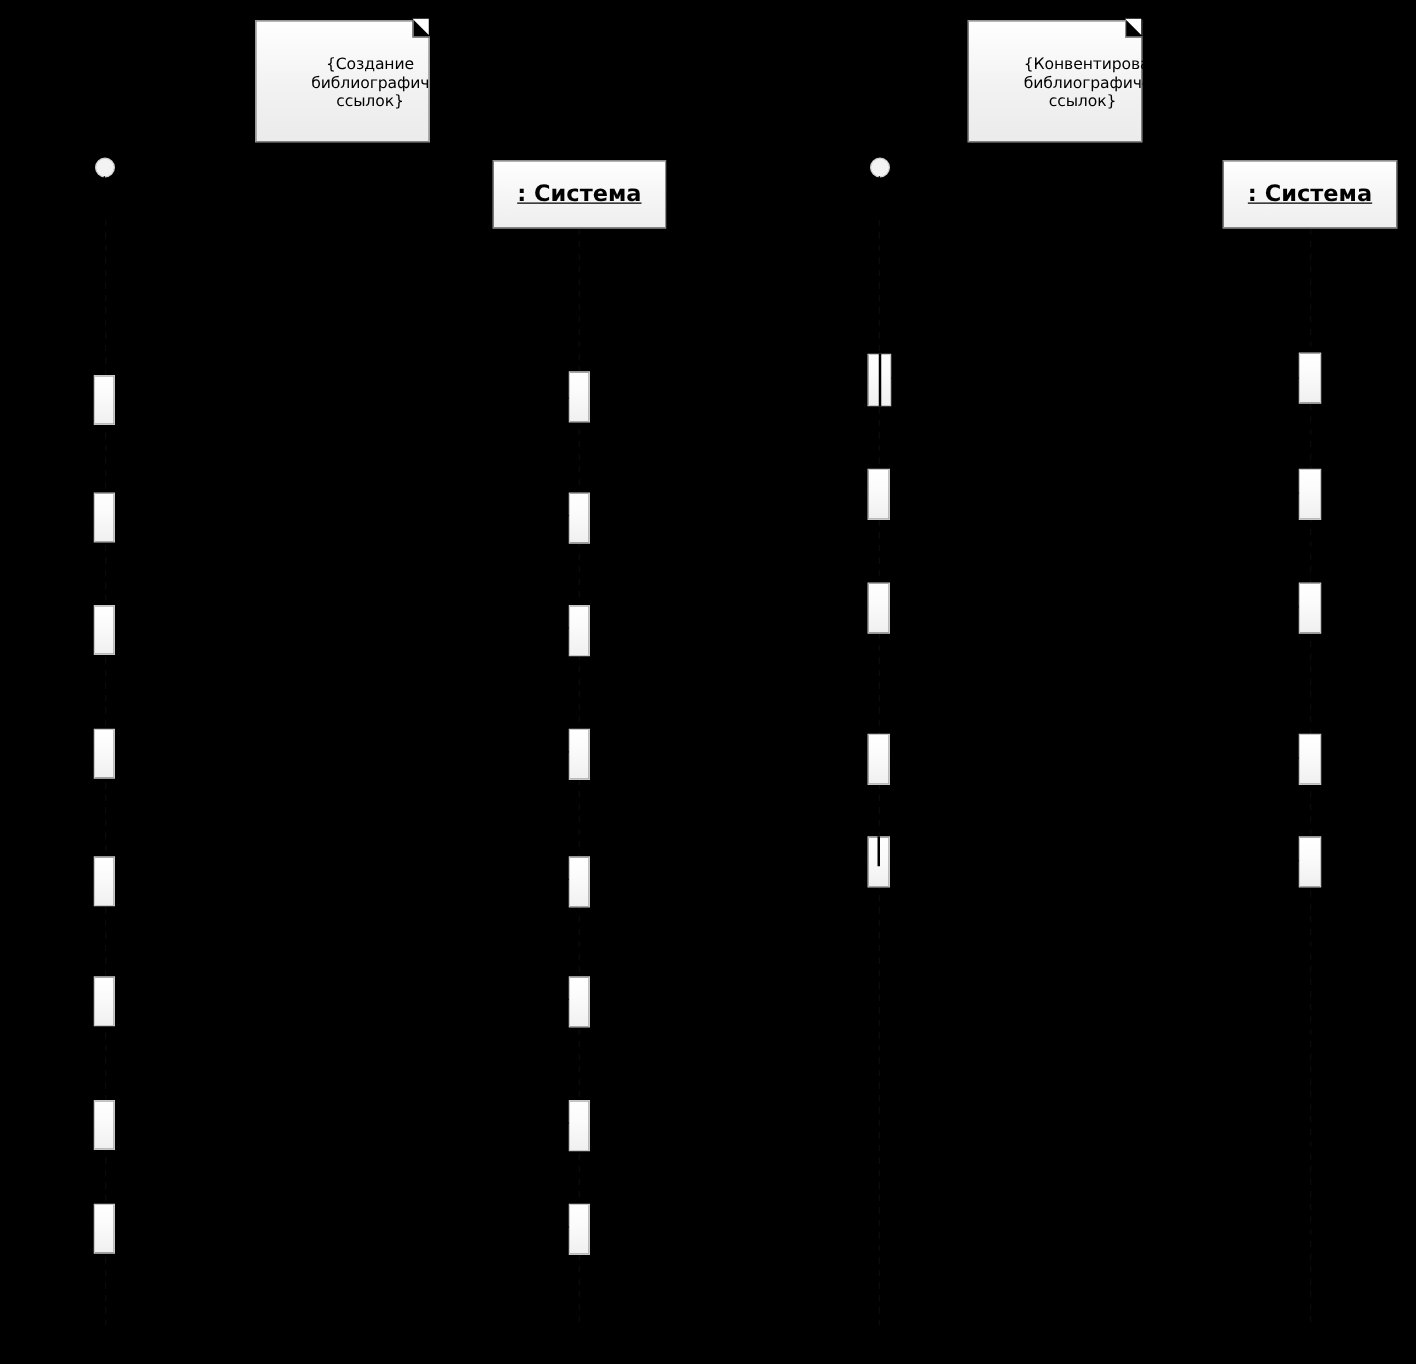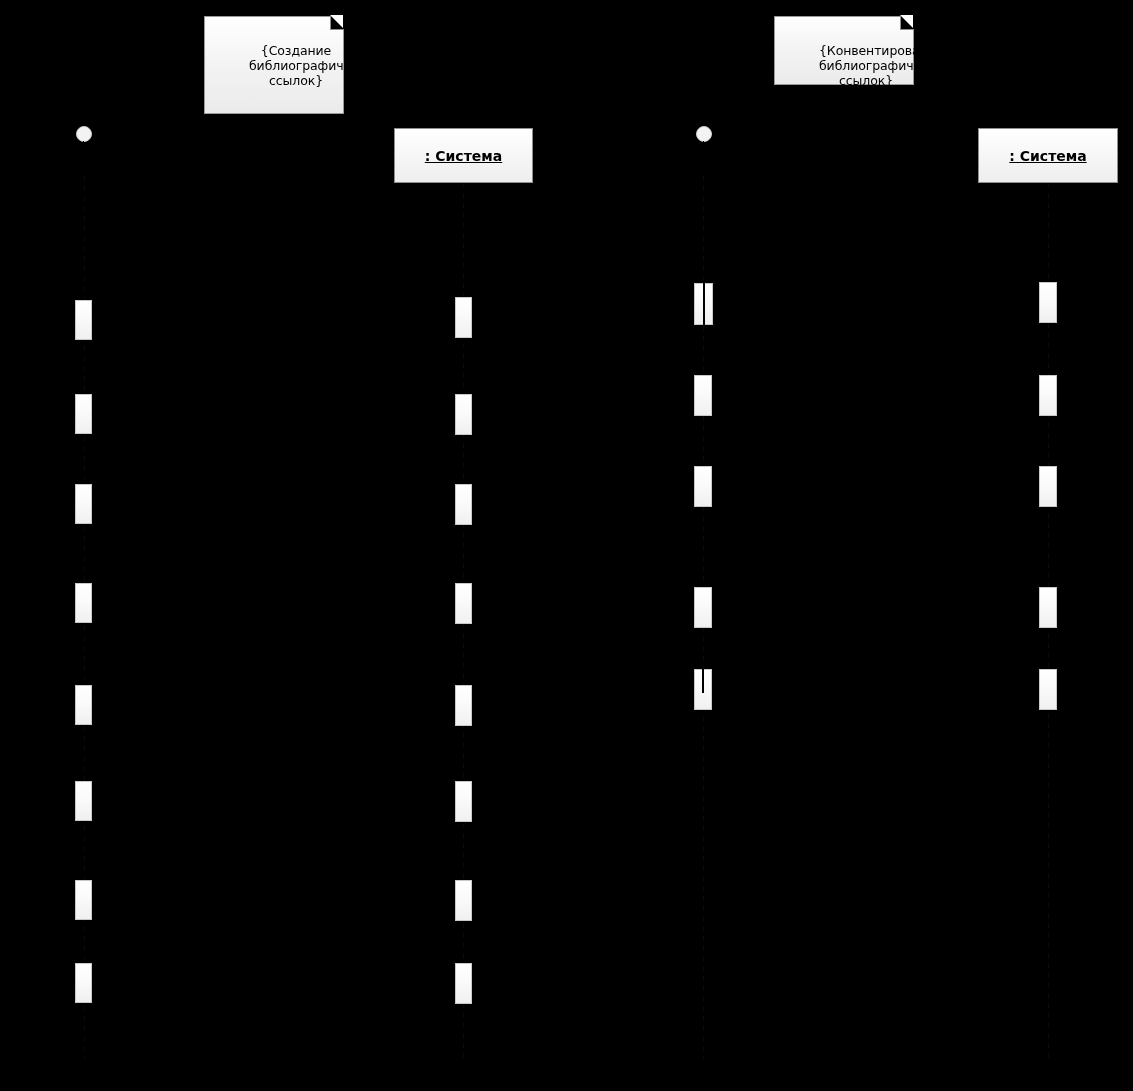--- a/index.html
+++ b/index.html
@@ -59,21 +59,21 @@
   .note-text { display: block; white-space: pre-line; padding-left: 44px; }
 
   
   .lifeline-box {
     position: absolute;
     box-sizing: border-box;
     background: linear-gradient(180deg, #ffffff 0%, #f6f6f6 50%, #eeeeee 100%);
     border: 1px solid #8f8f8f;
     color: #000000;
     font-weight: bold;
-    font-size: 14px;
+    font-size: 18px;
     display: flex;
     align-items: center;
     justify-content: center;
   }
   .lifeline-box .lbl {
     text-decoration: underline;
     white-space: nowrap;
   }
 
   
@@ -149,21 +149,21 @@
 
 <div id="canvas">
 
   <div class="note" id="note-0" style="left:204px; top:16px; width:140px; height:98px;">
     <span class="fold"></span>
     <span class="note-text">{Создание
 библиографических
 ссылок}</span>
   </div>
 
-  <div class="note" id="note-1" style="left:774px; top:16px; width:140px; height:69px;">
+  <div class="note" id="note-1" style="left:774px; top:16px; width:140px; height:98px;">
     <span class="fold"></span>
     <span class="note-text">{Конвентирование
 библиографических
 ссылок}</span>
   </div>
 
   <div class="actor" style="left:76px; top:126px;">
     <span class="head"></span>
     <span class="body"></span>
     <span class="arms"></span>

